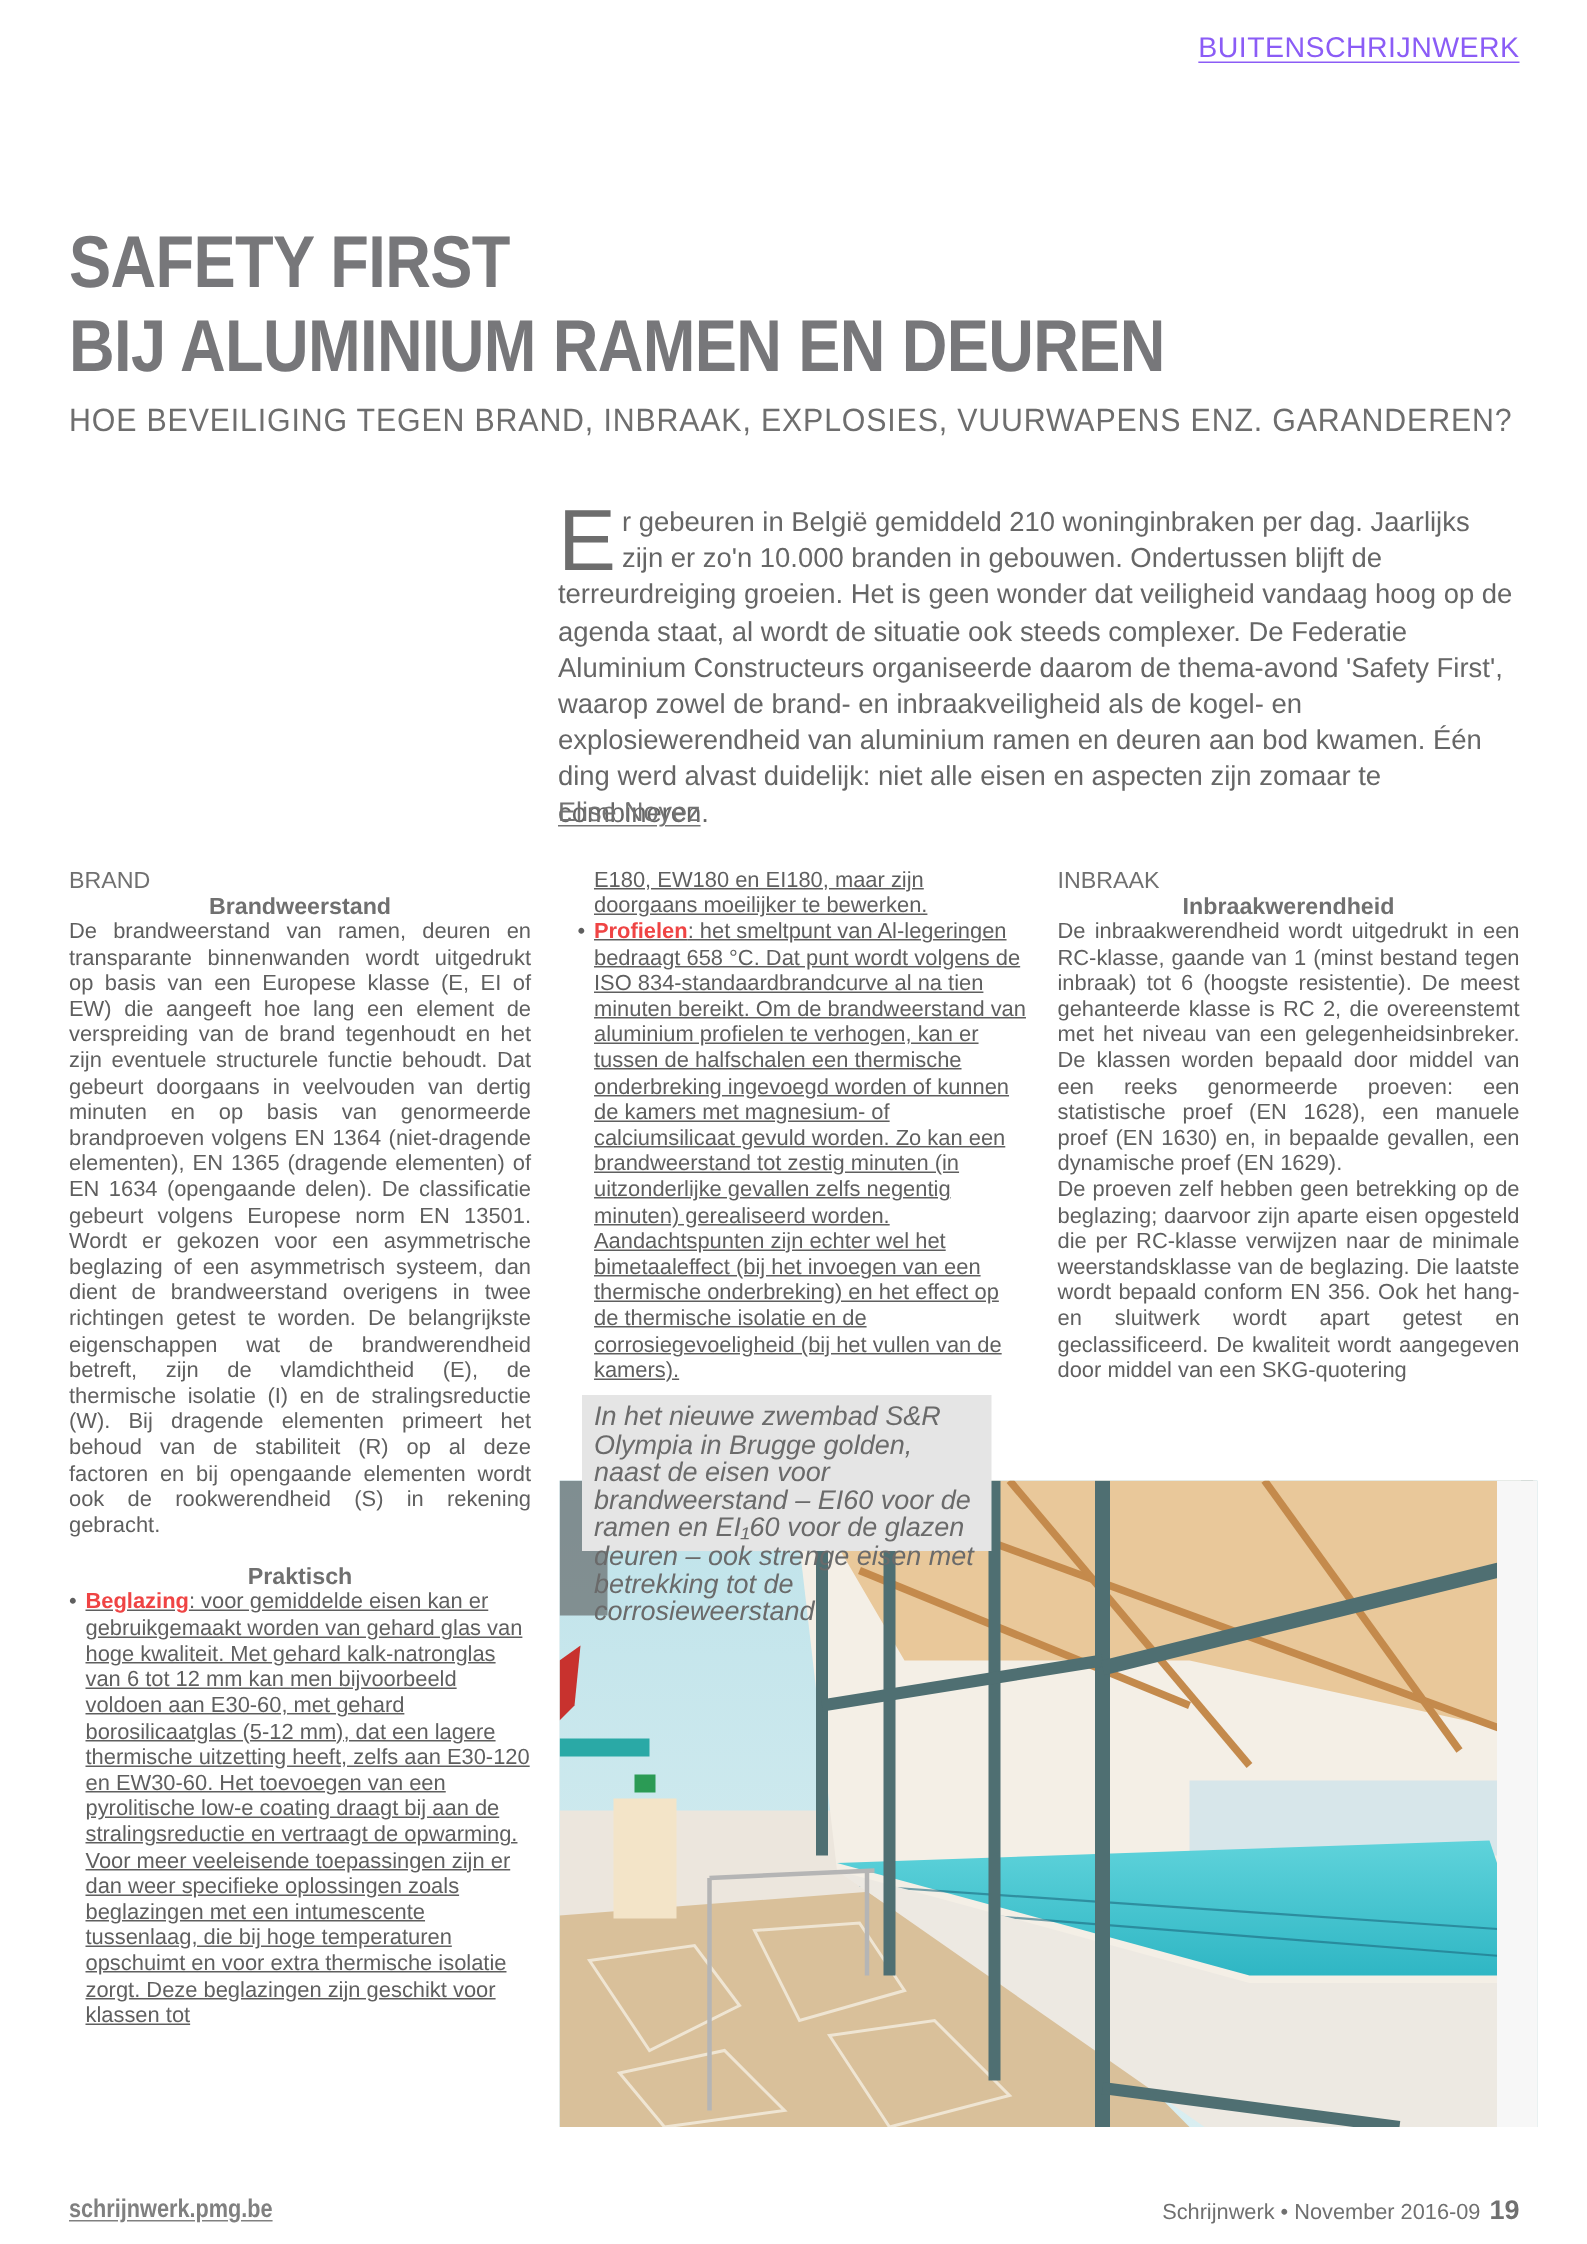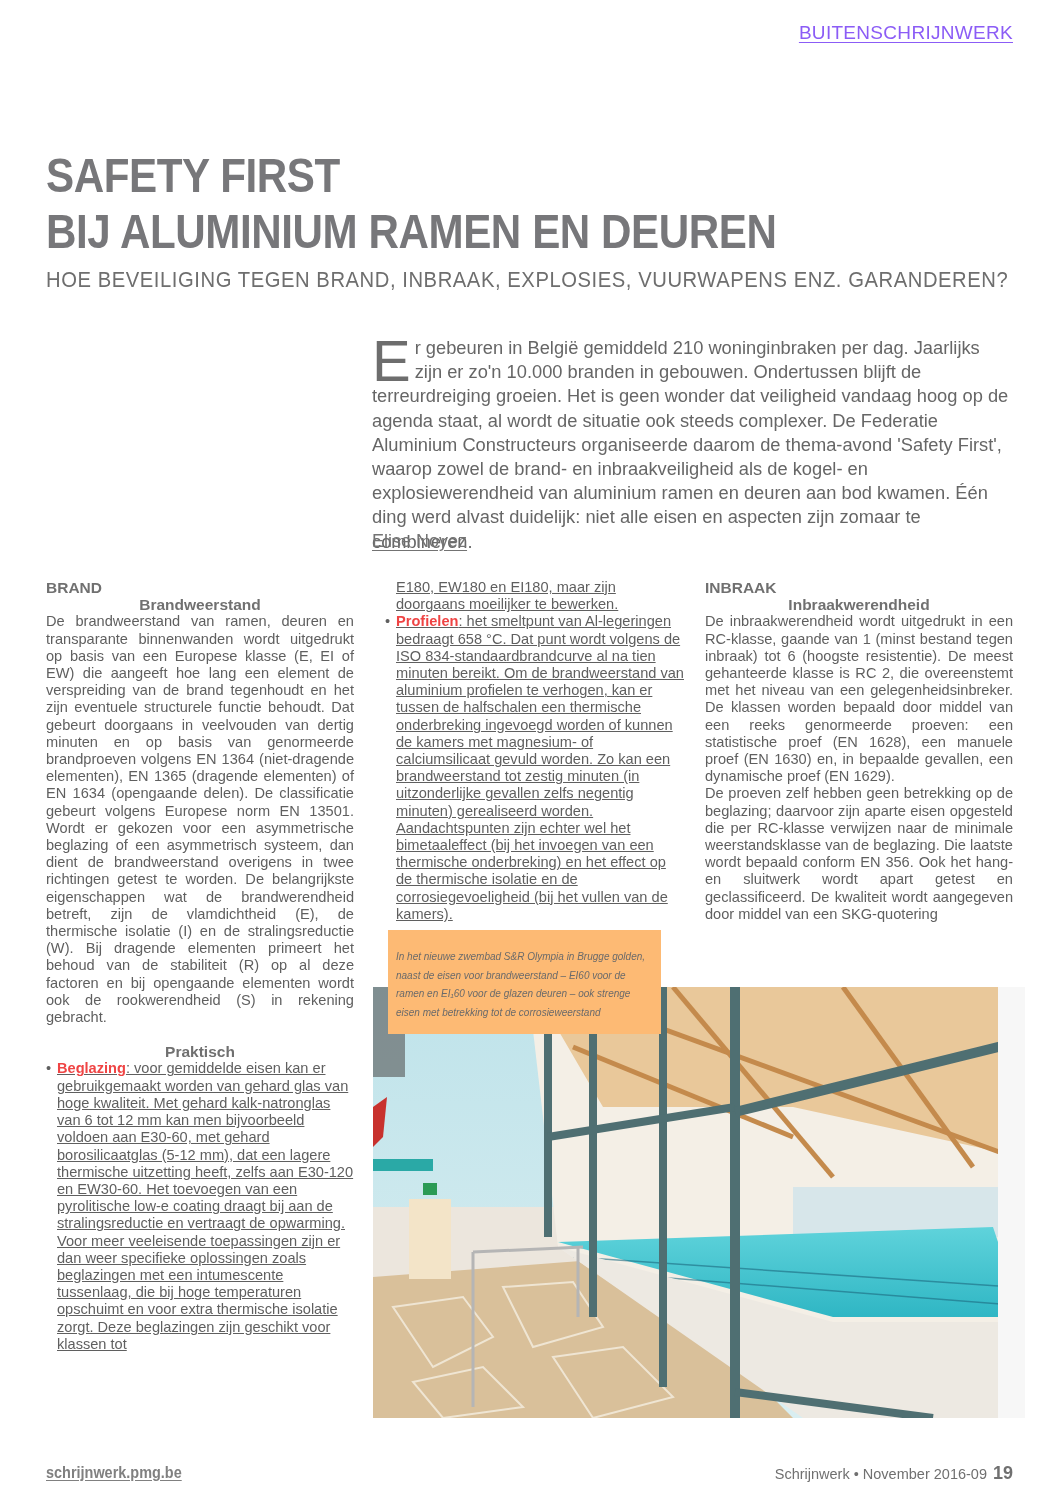--- a/index.html
+++ b/index.html
@@ -14,29 +14,29 @@
               transform:scaleX(0.94); transform-origin:left top; white-space:nowrap; }
   .intro { position:absolute; left:372px; top:336px; width:640px; font-size:18.3px; line-height:24.2px; color:#666; }
   .dropcap { float:left; font-size:58px; line-height:46px; margin:2px 4px 0 0; color:#6d6d6d; }
   .author { position:absolute; left:372px; top:531px; font-size:18px; color:#737373; text-decoration:underline; text-underline-offset:3px; }
   .col { position:absolute; font-size:14.6px; line-height:17.2px; color:#5f5f5f; }
   .col p { margin:0; }
   .just { text-align:justify; }
   .col1 { left:46px; top:579px; width:308px; }
   .col2 { left:385px; top:579px; width:300px; }
   .col3 { left:705px; top:579px; width:308px; }
-  .h-sec { font-weight:bold; font-size:15.5px; color:#707070; margin:0 0 17px 0; }
+  .h-sec { font-weight:normal; font-size:15.5px; color:#707070; margin:0 0 17px 0; }
   .h-sub { font-weight:bold; font-size:15.5px; color:#707070; margin:0;text-align:center; }
   .bul { position:relative; padding-left:11px;text-decoration:underline; }
   .bul .dot { position:absolute; left:0; top:0; }
   .bul b { color:#ef4444; }
   .gap { height:17px; }
   .photo { position:absolute; left:373px; top:987px; width:652px; height:431px; overflow:hidden; background:#cfe3e8; }
-  .caption { position:absolute; left:388px; top:930px; width:273px; height:104px; background:#fdba74;
-             padding:18px 8px; box-sizing:border-box; font-style:italic; font-size:10px; line-height:18.6px; color:#6a6a6a; z-index:5; }
+  .caption { position:absolute; left:388px; top:930px; width:273px; height:104px; background:#e5e5e5;
+             padding:5px 8px; box-sizing:border-box; font-style:italic; font-size:18px; line-height:18.6px; color:#6a6a6a; z-index:5; }
   .footer-url { position:absolute; left:46px; top:1463px; font-size:17px; font-weight:bold; color:#808080;
                 text-decoration:underline; text-underline-offset:2px; transform:scaleX(0.85); transform-origin:left top; }
   .footer-right { position:absolute; right:45px; top:1463px; font-size:14.5px; color:#707070; white-space:nowrap;text-align:center; }
   .footer-right .pg { font-weight:bold; font-size:18px; color:#707070; margin-left:6px; }
 </style>
 </head>
 <body>
 
 <div class="section-tag">BUITENSCHRIJNWERK</div>
 

